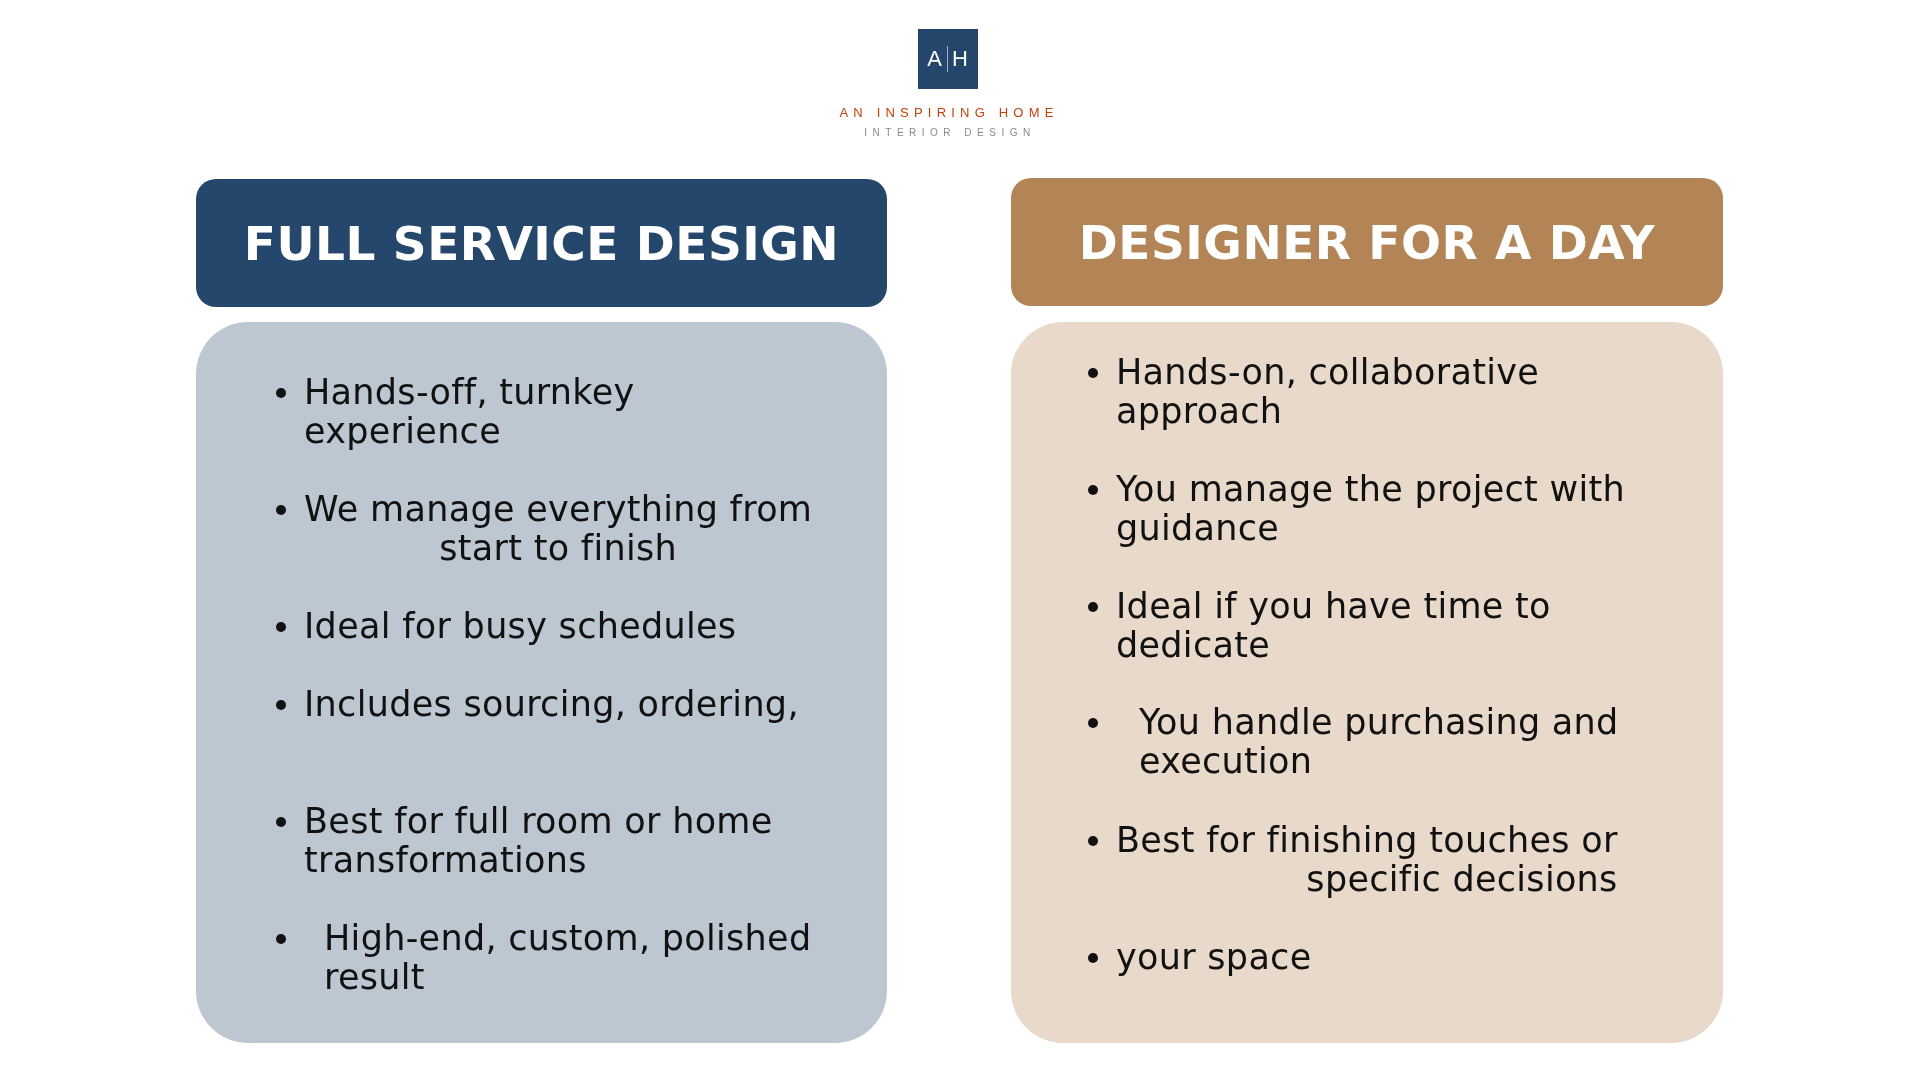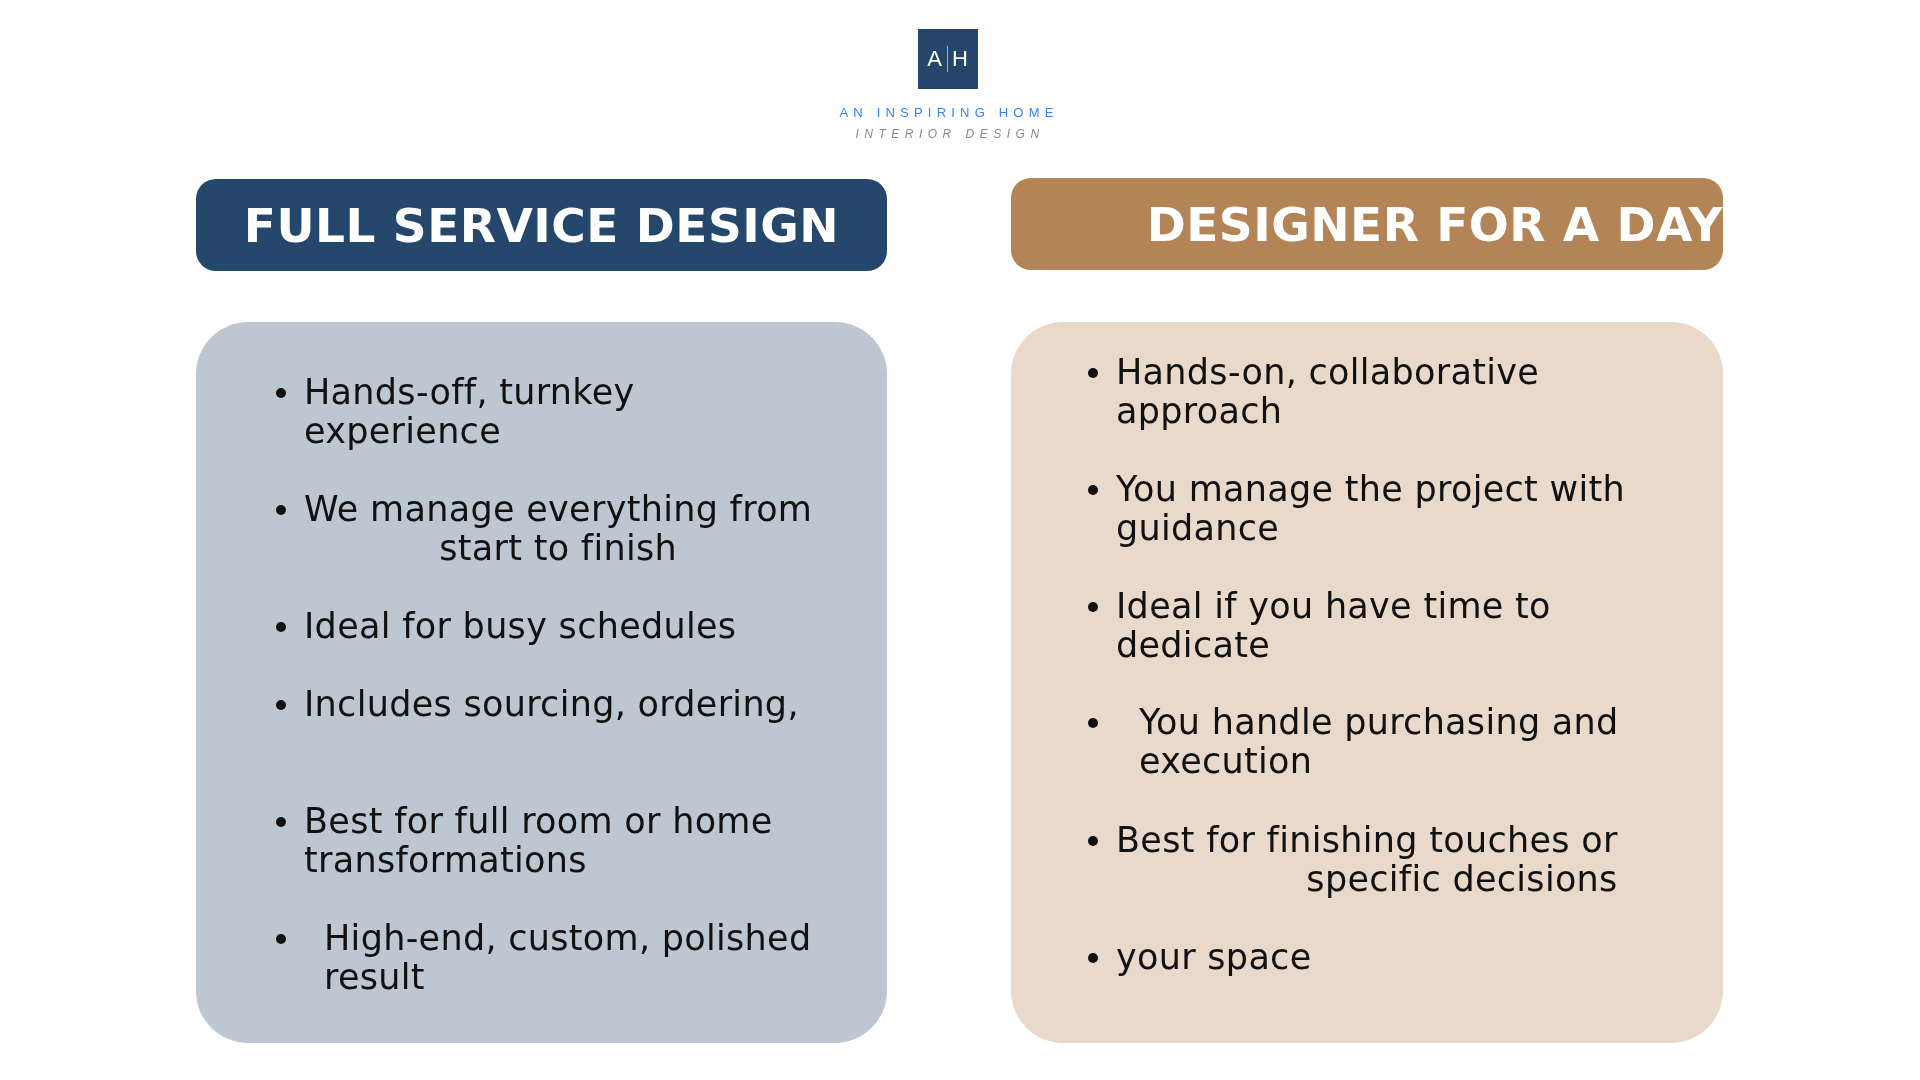--- a/index.html
+++ b/index.html
@@ -13,29 +13,29 @@
       display: flex; align-items: center; justify-content: center;
       font-family: "Liberation Sans", sans-serif; font-weight: normal;
       color: #ffffff; font-size: 22px; letter-spacing: 1px;
     }
     .logo-box .divider {
       display: inline-block; width: 1px; height: 26px; background: #9fb2c9; margin: 0 4px;
     }
     .brand-name {
       position: absolute; left: 0; width: 1898px; top: 105px; text-align: center;
       font-family: "Liberation Sans", sans-serif; font-size: 13px;
-      letter-spacing: 5.2px; color: #3b82f6;
+      letter-spacing: 5.2px; color: #c2410c;
     }
     .brand-sub {
       position: absolute; left: 0; width: 1900px; top: 127px; text-align: center;
-      font-family: "Liberation Sans", sans-serif; font-size: 12px;
-      letter-spacing: 5.5px; color: #8a8a8a; font-style: italic;
+      font-family: "Liberation Sans", sans-serif; font-size: 10px;
+      letter-spacing: 5.5px; color: #8a8a8a;
     }
     .header {
-      position: absolute; height: 92px; border-radius: 20px;
+      position: absolute; height: 128px; border-radius: 20px;
       display: flex; align-items: center; justify-content: center;
       color: #ffffff; font-family: "DejaVu Sans", sans-serif; font-weight: bold;
       font-size: 47px; letter-spacing: 0.5px;
     }
     .card {
       position: absolute; top: 322px; height: 721px; border-radius: 52px;
     }
     .item {
       position: absolute; font-family: "DejaVu Sans", sans-serif;
       font-size: 35px; line-height: 39px; color: #111111; letter-spacing: 0.3px;
@@ -90,21 +90,21 @@
     <div>transformations</div>
   </div>
 
   <div class="bullet" style="left:276px; top:934px;"></div>
   <div class="item" style="left:304px; top:919px;margin-left:20px;">
     <div>High-end, custom, polished</div>
     <div>result</div>
   </div>
 </div>
 
-<div class="header" style="left:1011px; top:178px; width:712px; background:#b38556;justify-content:flex-end;">
+<div class="header" style="left:1011px; top:178px; width:712px; background:#b38556;">
   <span>DESIGNER FOR A DAY</span>
 </div>
 <div class="card" style="left:1011px; width:712px; background:#e8d9ca;">
 </div>
 
 <div>
   <div class="bullet" style="left:1088px; top:368px;"></div>
   <div class="item" style="left:1116px; top:353px;">
     <div>Hands-on, collaborative</div>
     <div>approach</div>

